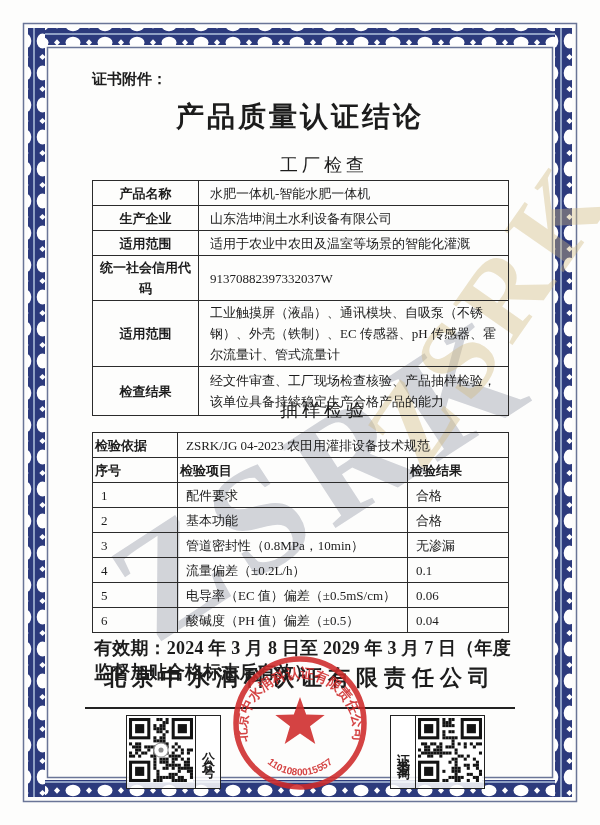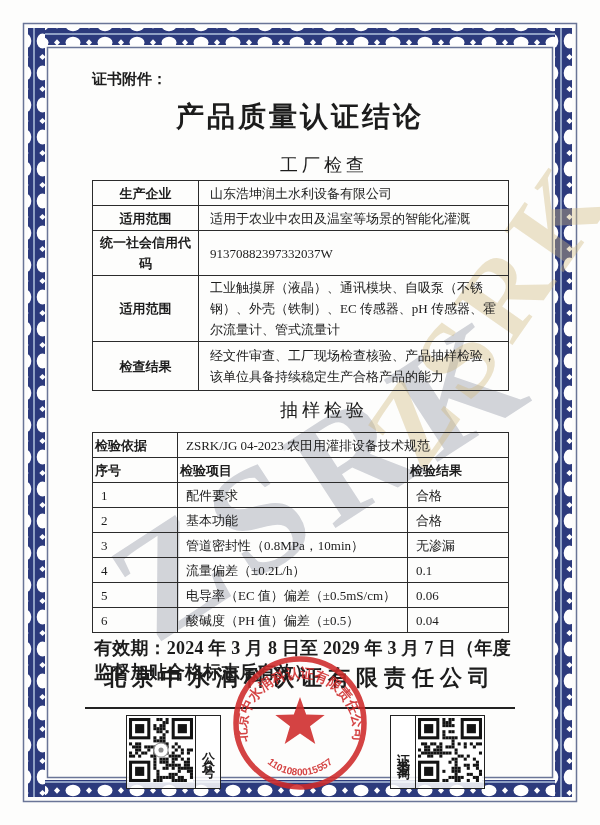--- a/index.html
+++ b/index.html
@@ -79,20 +79,24 @@
     <div class="title">产品质量认证结论</div>
 
     <div class="sec-h h-factory">工厂检查</div>
 
     <table class="t-factory">
       <colgroup>
           <col style="width:106px">
           <col style="width:310px">
         </colgroup>
       <tbody>
+          <tr class="r-s">
+        <td class="lbl">产品名称</td>
+        <td class="val">水肥一体机-智能水肥一体机</td>
+      </tr>
       <tr class="r-s">
         <td class="lbl">生产企业</td>
         <td class="val">山东浩坤润土水利设备有限公司</td>
       </tr>
       <tr class="r-s">
         <td class="lbl">适用范围</td>
         <td class="val">适用于农业中农田及温室等场景的智能化灌溉</td>
       </tr>
       <tr class="r-s">
         <td class="lbl">统一社会信用代码</td>

